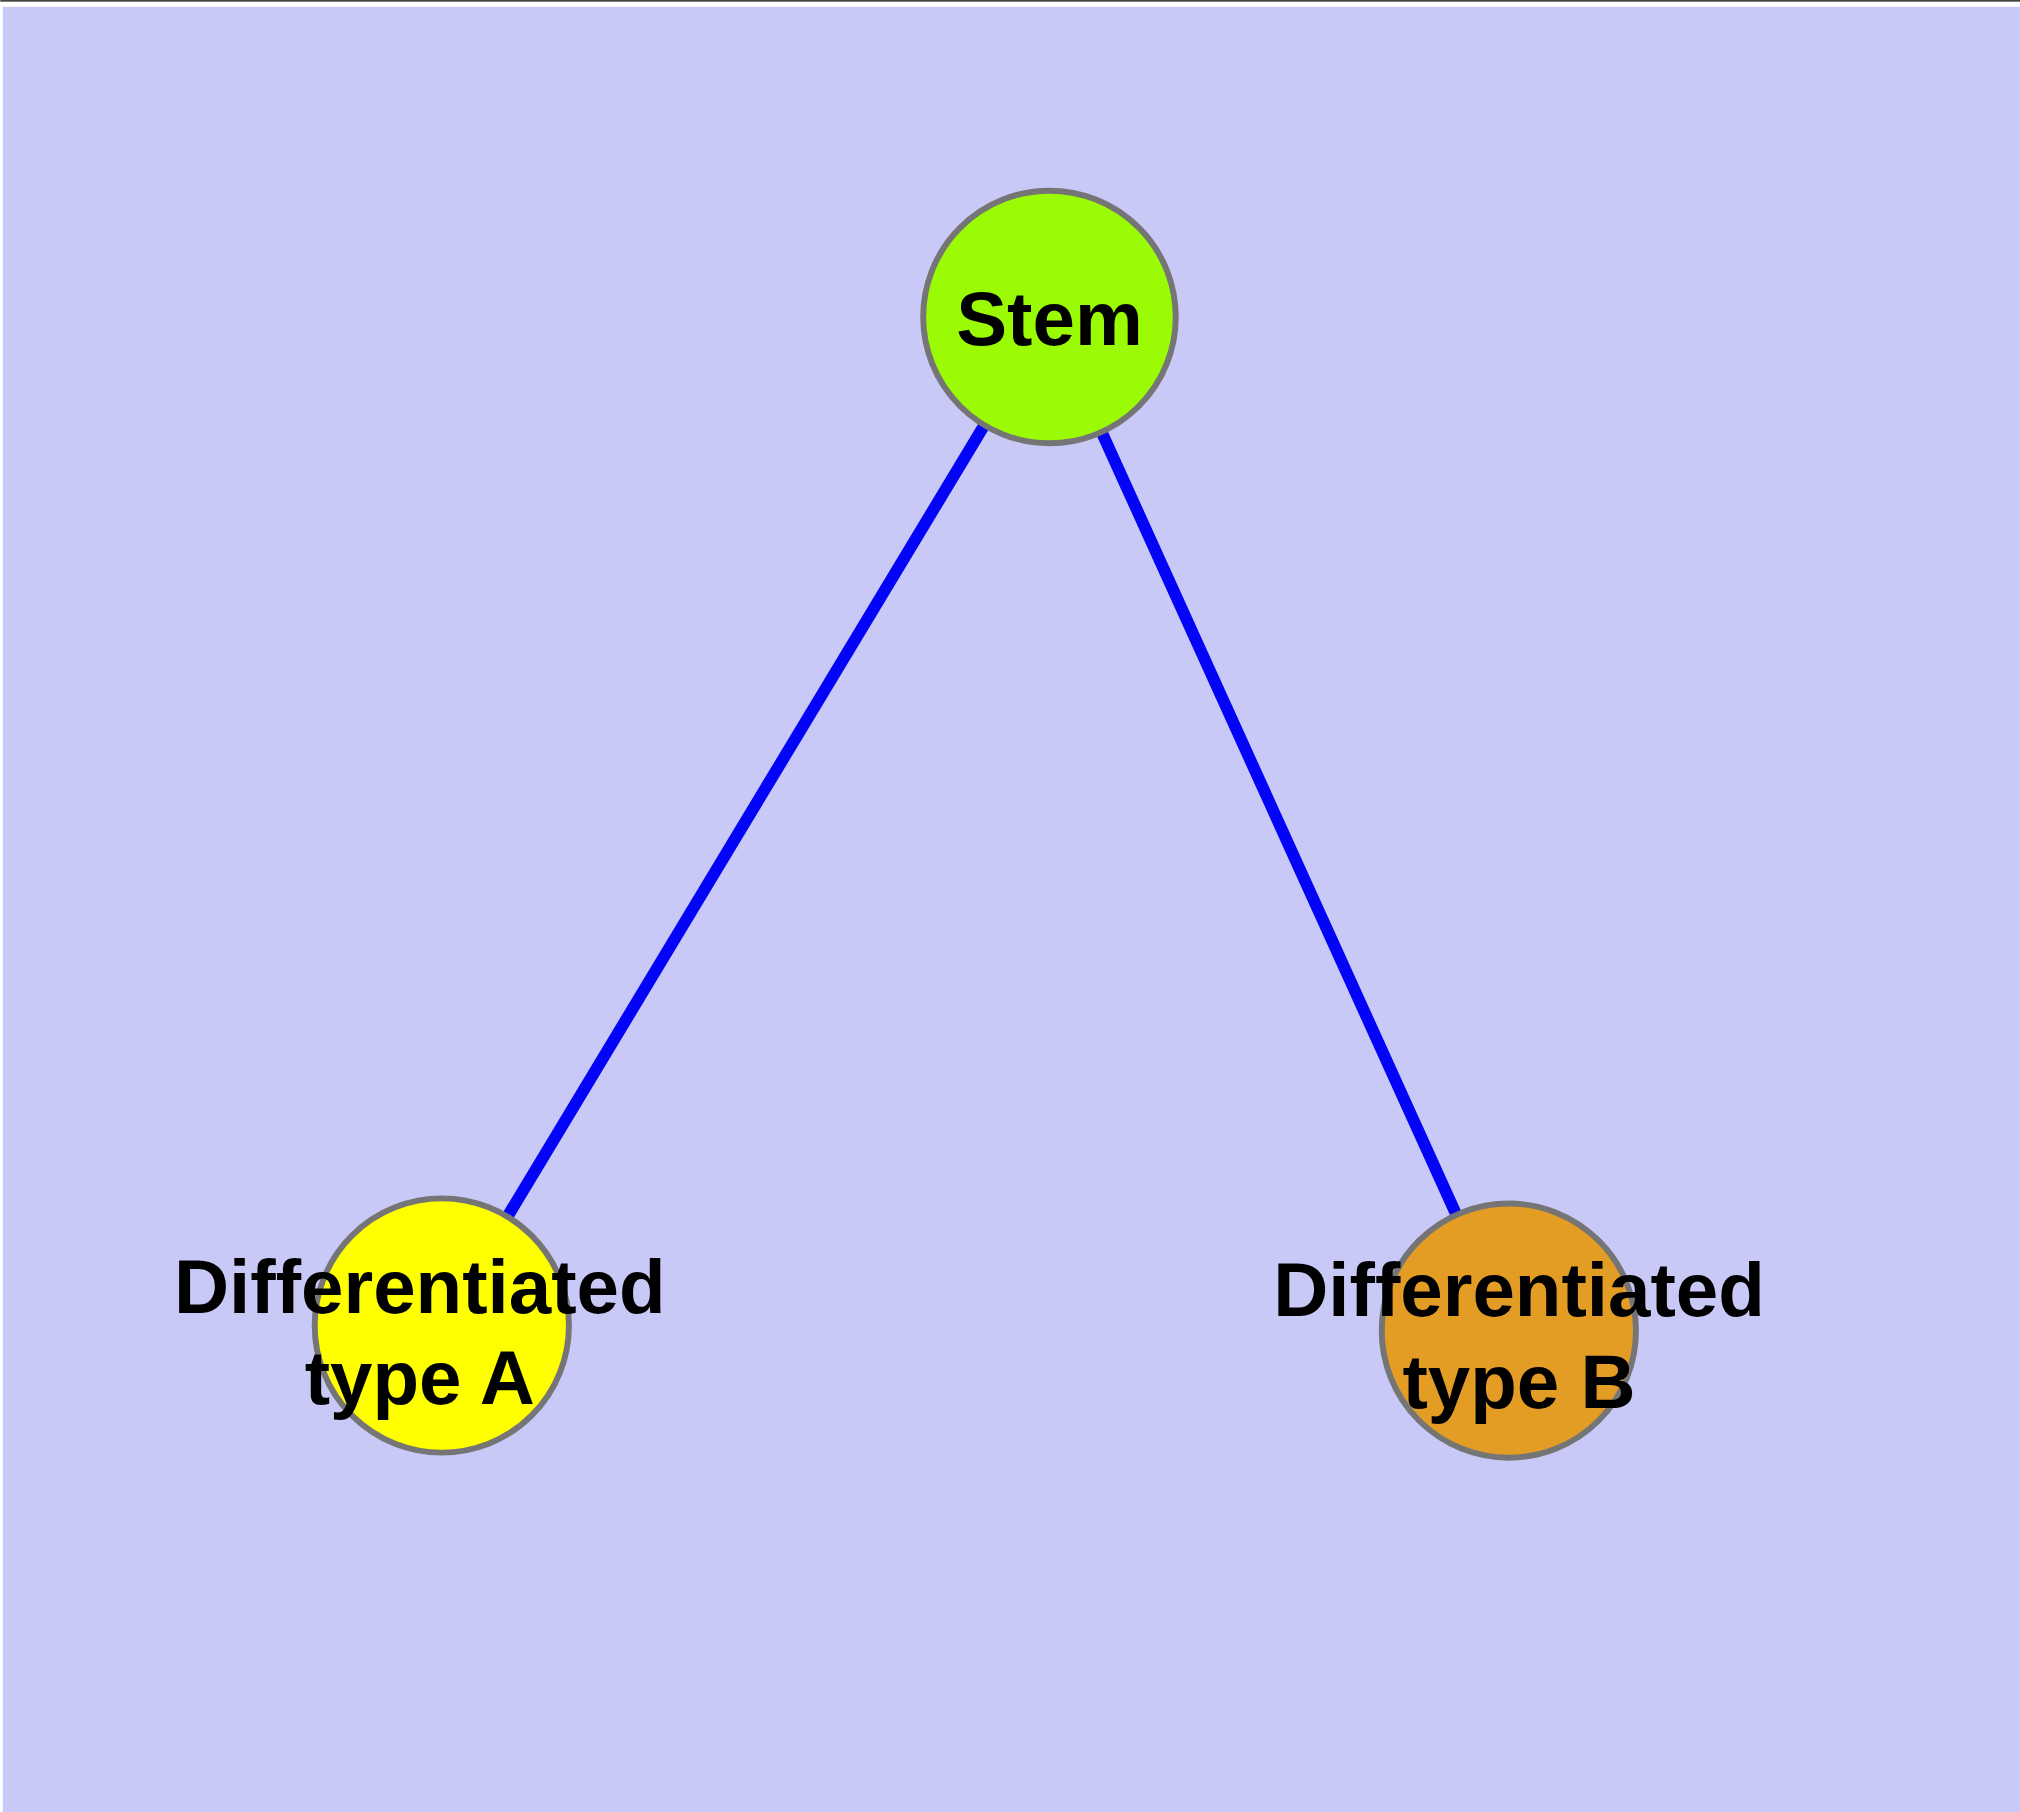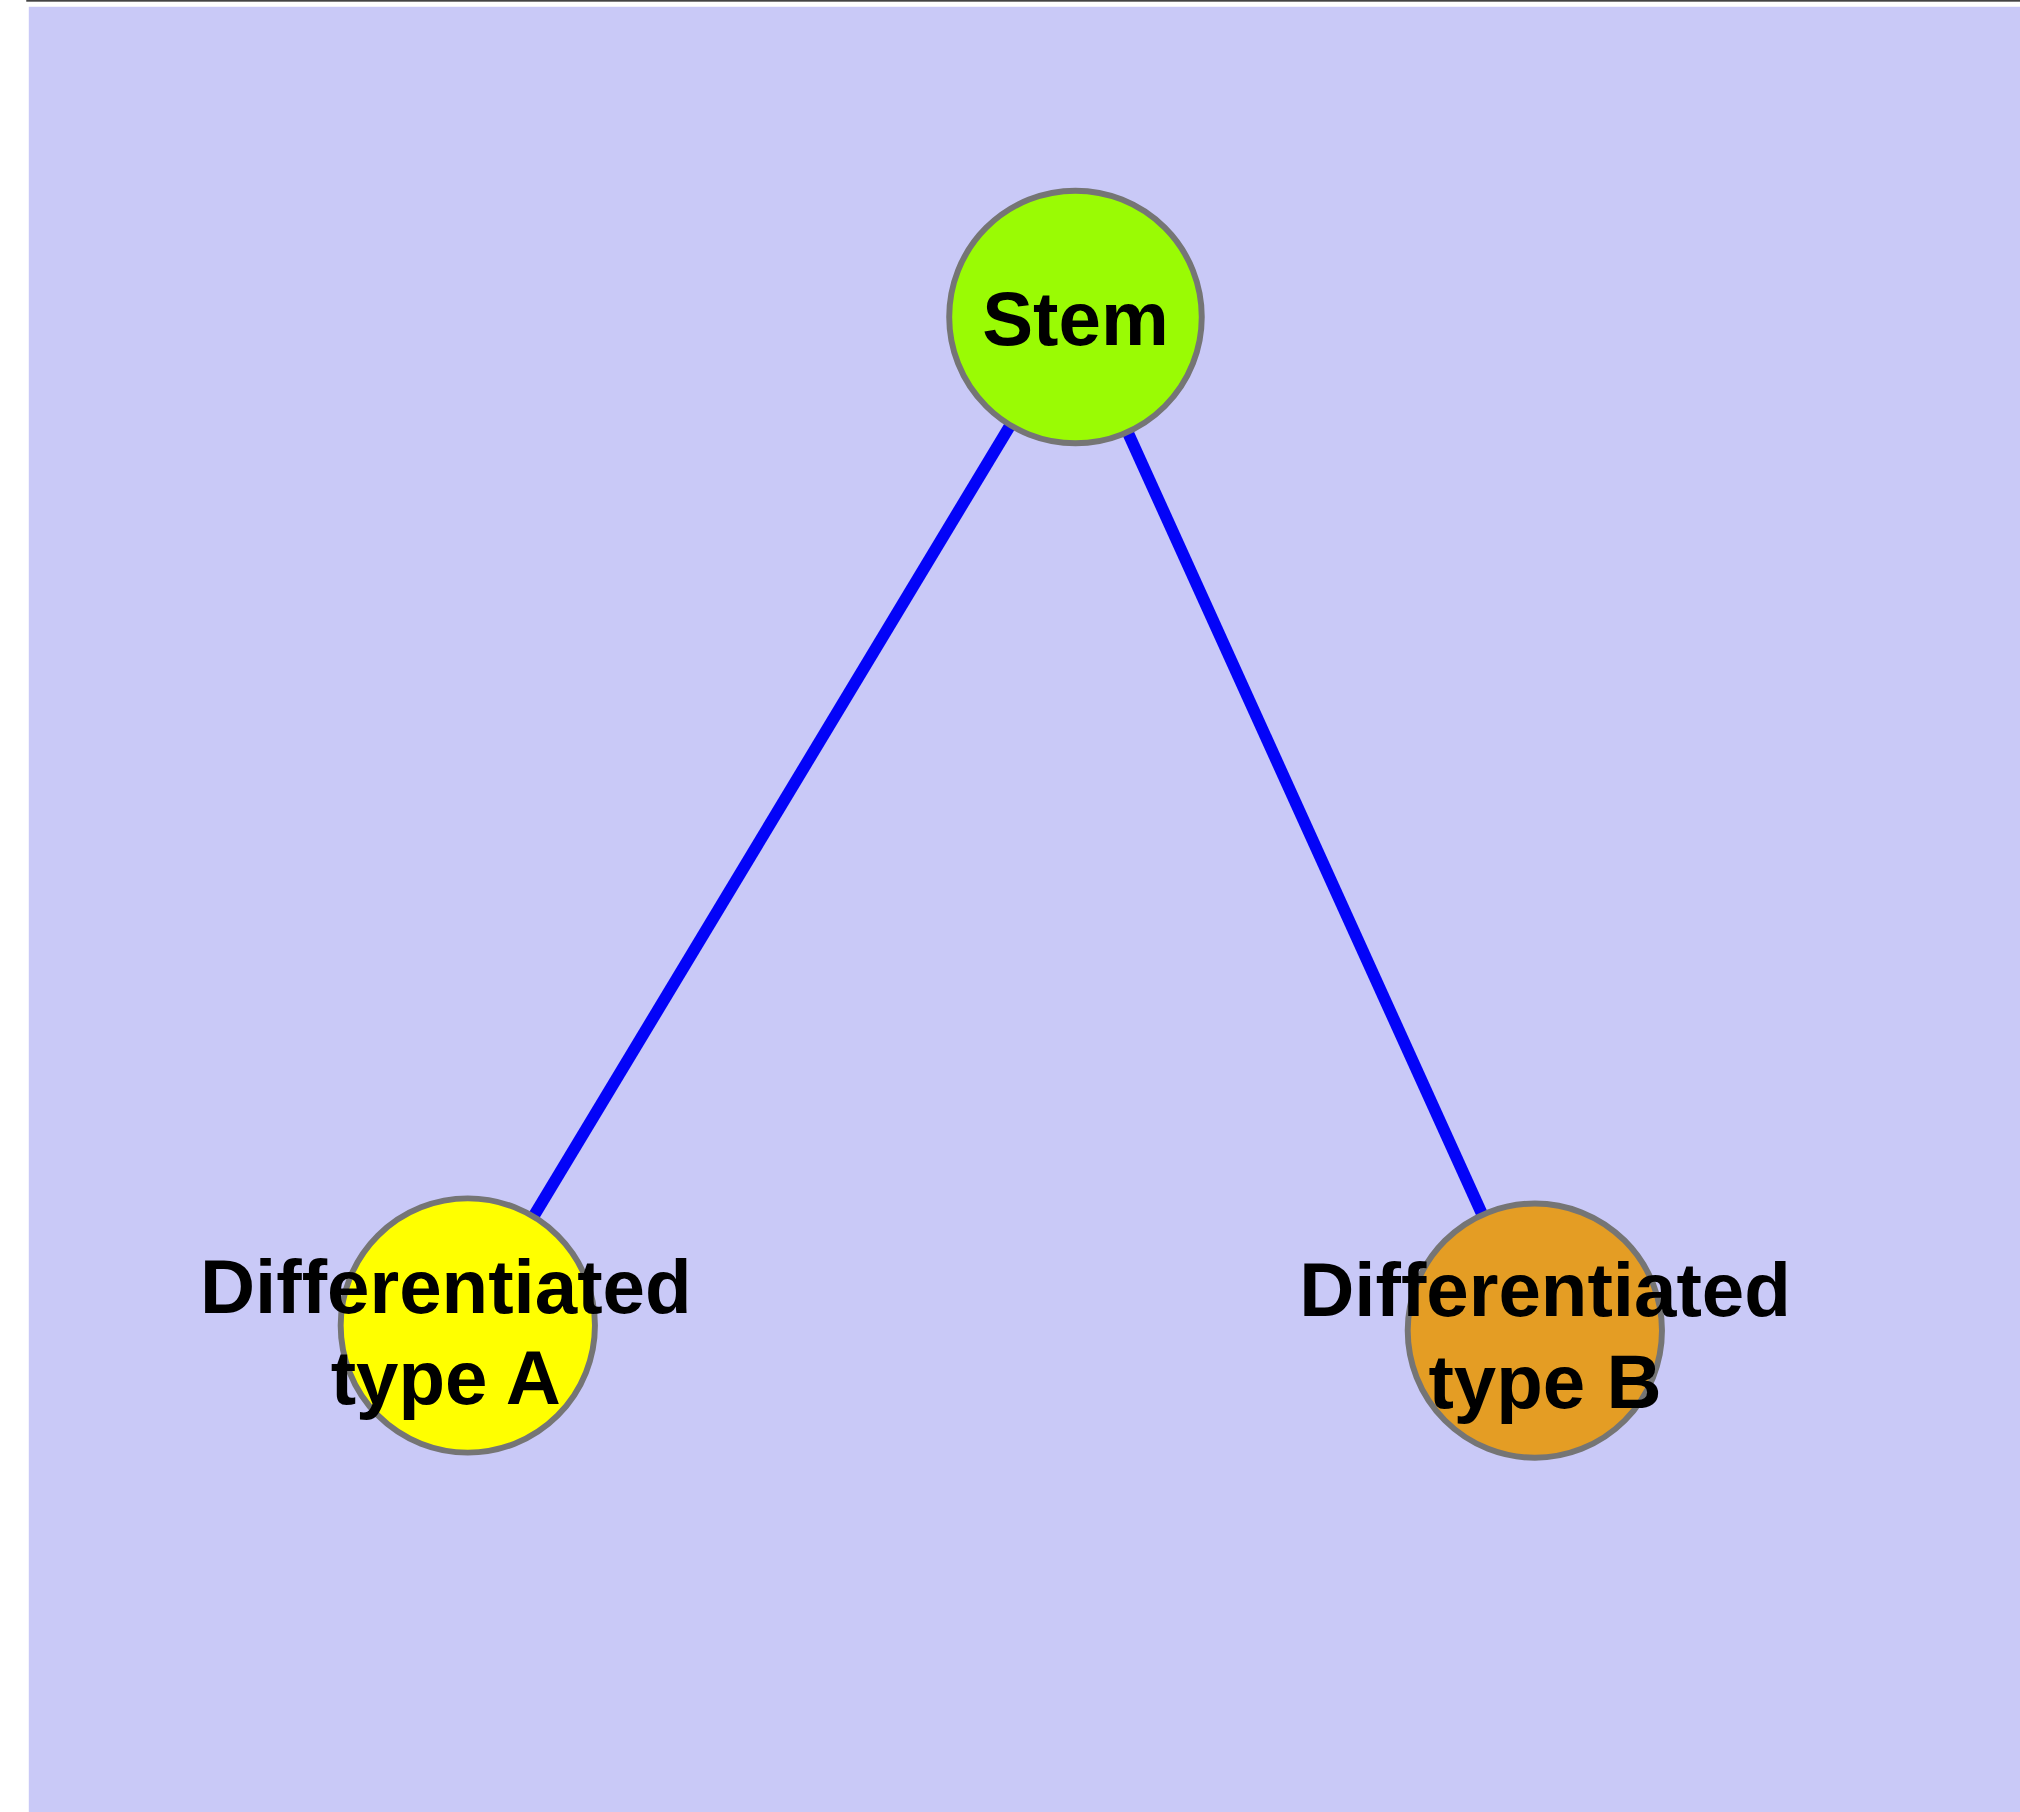--- a/index.html
+++ b/index.html
@@ -7,21 +7,20 @@
     padding: 0;
     width: 2021px;
     height: 1812px;
     overflow: hidden;
     background: #ffffff;
   }
   #stage {
     width: 1780px;
     height: 1812px;
     position: relative;
-    margin-left: 26px;
   }
   svg { display: block; }
   .node-label {
     font-family: "Liberation Sans", sans-serif;
     font-weight: bold;
     font-size: 90px;
     text-anchor: middle;
   }
   .edge { fill: none; }
   .node-circle { stroke-width: 7px; }

